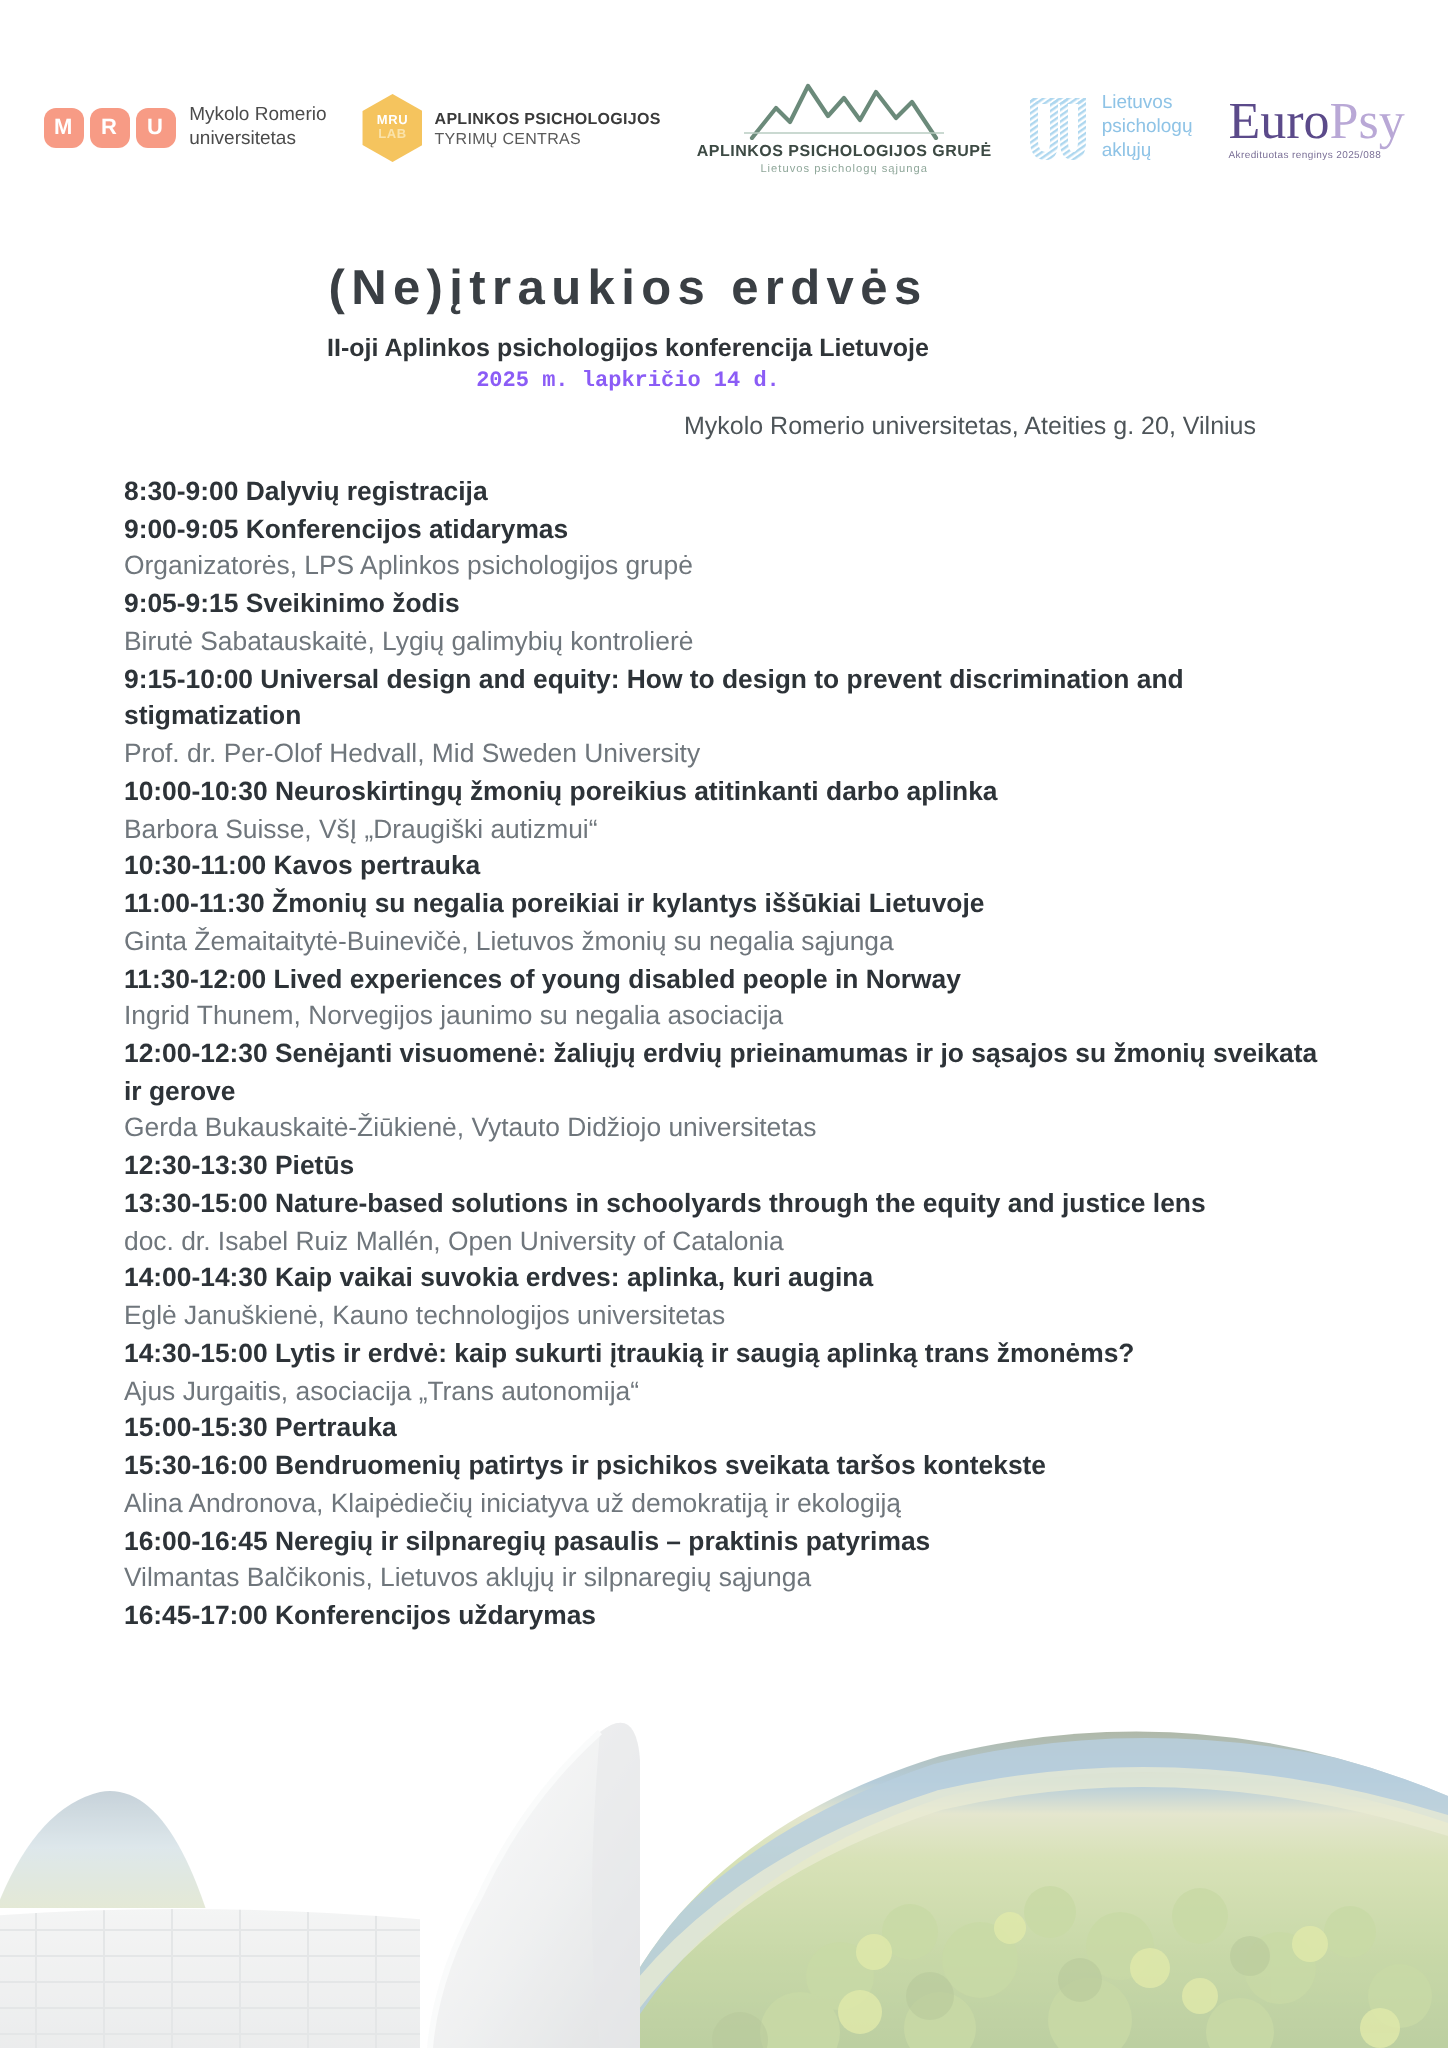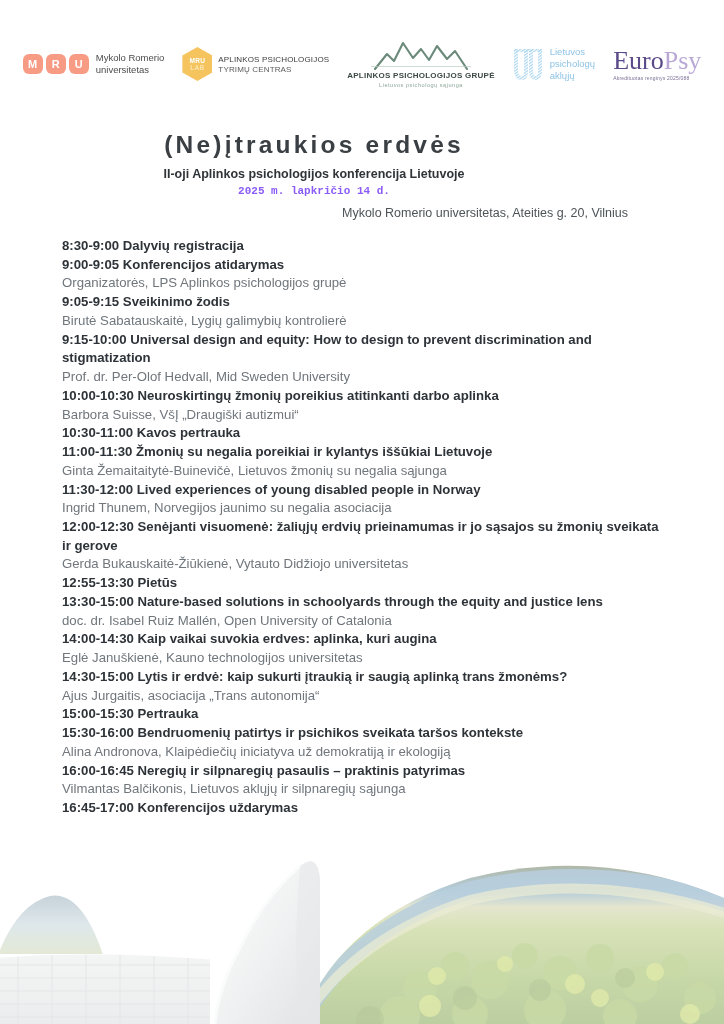--- a/index.html
+++ b/index.html
@@ -66,21 +66,21 @@
     display: flex; flex-direction: column;
     align-items: center; justify-content: center;
   }
   .hex span {
     font-size: 6.5px; font-weight: bold; color: #ffffff;
     letter-spacing: .3px; line-height: 1.15;
   }
   .hex span.lab { color: #fae3ab; }
   .lab-text { margin-left: 6px; }
   .lab-text .l1 {
-    font-size: 8px; font-weight: normal; color: #3b3b3b;
+    font-size: 8px; font-weight: bold; color: #3b3b3b;
     letter-spacing: .15px; white-space: nowrap;
   }
   .lab-text .l2 {
     font-size: 8px; color: #5a5a5a; letter-spacing: .15px;
     white-space: nowrap; margin-top: 1px;
   }
 
   
   .apg { flex-direction: column; align-items: center; }
   .apg-graphic { width: 104px; height: 30px; display: block; }
@@ -249,21 +249,21 @@
     <div class="speaker">Prof. dr. Per-Olof Hedvall, Mid Sweden University</div>
     <div class="session">10:00-10:30 Neuroskirtingų žmonių poreikius atitinkanti darbo aplinka</div>
     <div class="speaker">Barbora Suisse,  VšĮ „Draugiški autizmui“</div>
     <div class="session">10:30-11:00 Kavos pertrauka</div>
     <div class="session">11:00-11:30 Žmonių su negalia poreikiai ir kylantys iššūkiai Lietuvoje</div>
     <div class="speaker">Ginta Žemaitaitytė-Buinevičė, Lietuvos žmonių su negalia sąjunga</div>
     <div class="session">11:30-12:00 Lived experiences of young disabled people in Norway</div>
     <div class="speaker">Ingrid Thunem, Norvegijos jaunimo su negalia asociacija</div>
     <div class="session">12:00-12:30 Senėjanti visuomenė: žaliųjų erdvių prieinamumas ir jo sąsajos su žmonių sveikata ir gerove</div>
     <div class="speaker">Gerda Bukauskaitė-Žiūkienė, Vytauto Didžiojo universitetas</div>
-    <div class="session">12:55-13:30 Pietūs</div>
+    <div class="session">12:30-13:30 Pietūs</div>
     <div class="session">13:30-15:00 Nature-based solutions in schoolyards through the equity and justice lens</div>
     <div class="speaker">doc. dr. Isabel Ruiz Mallén, Open University of Catalonia</div>
     <div class="session">14:00-14:30 Kaip vaikai suvokia erdves: aplinka, kuri augina</div>
     <div class="speaker">Eglė Januškienė, Kauno technologijos universitetas</div>
     <div class="session">14:30-15:00 Lytis ir erdvė: kaip sukurti įtraukią ir saugią aplinką trans žmonėms?</div>
     <div class="speaker">Ajus Jurgaitis, asociacija „Trans autonomija“</div>
     <div class="session">15:00-15:30 Pertrauka</div>
     <div class="session">15:30-16:00 Bendruomenių patirtys ir psichikos sveikata taršos kontekste</div>
     <div class="speaker">Alina Andronova, Klaipėdiečių iniciatyva už demokratiją ir ekologiją</div>
     <div class="session">16:00-16:45 Neregių ir silpnaregių pasaulis – praktinis patyrimas</div>

